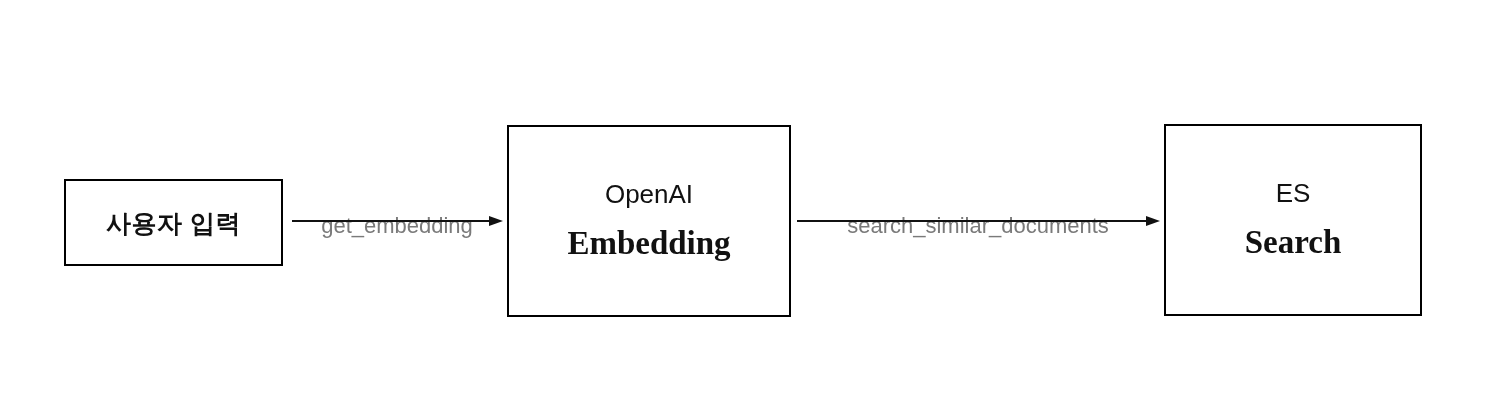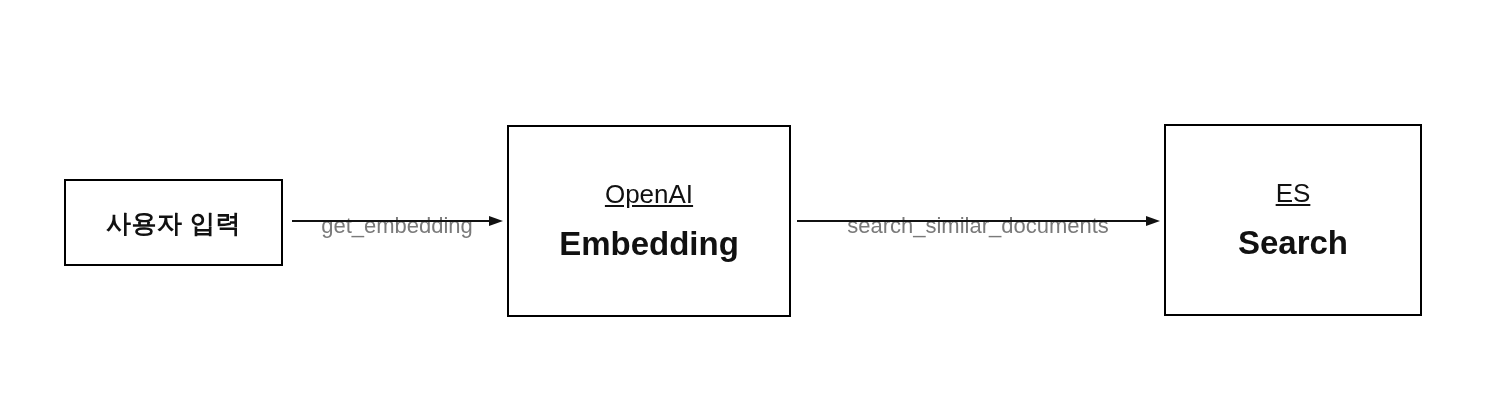--- a/index.html
+++ b/index.html
@@ -23,22 +23,22 @@
     flex-direction:column;
     align-items:center;
     justify-content:center;
     color:var(--text-color);
     text-align:center;
   }
   .node--user-input{left:64px;top:179px;width:219px;height:87px;}
   .node--embedding{left:507px;top:125px;width:284px;height:192px;border-width:2px;}
   .node--search{left:1164px;top:124px;width:258px;height:192px;border-width:2px;}
 
-  .node-line1{font-size:26px;font-weight:400;line-height:1.2;text-decoration:underline;}
-  .node-line2{font-size:33px;font-weight:700;line-height:1.2;margin-top:14px;}
+  .node-line1{font-size:26px;font-weight:400;line-height:1.2;}
+  .node-line2{font-size:33px;font-weight:700;line-height:1.2;margin-top:14px;font-family:Liberation Serif, serif;}
   .node-single{font-size:25px;font-weight:600;line-height:1.2;letter-spacing:0.5px;}
 
   .edge{position:absolute;}
   .edge-line{
     position:absolute;
     height:2px;
     background:var(--arrow-color);
     top:0;
     left:0;
   }

